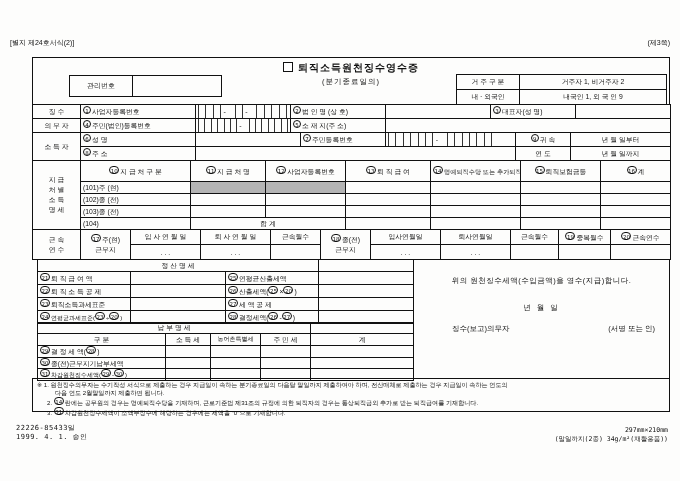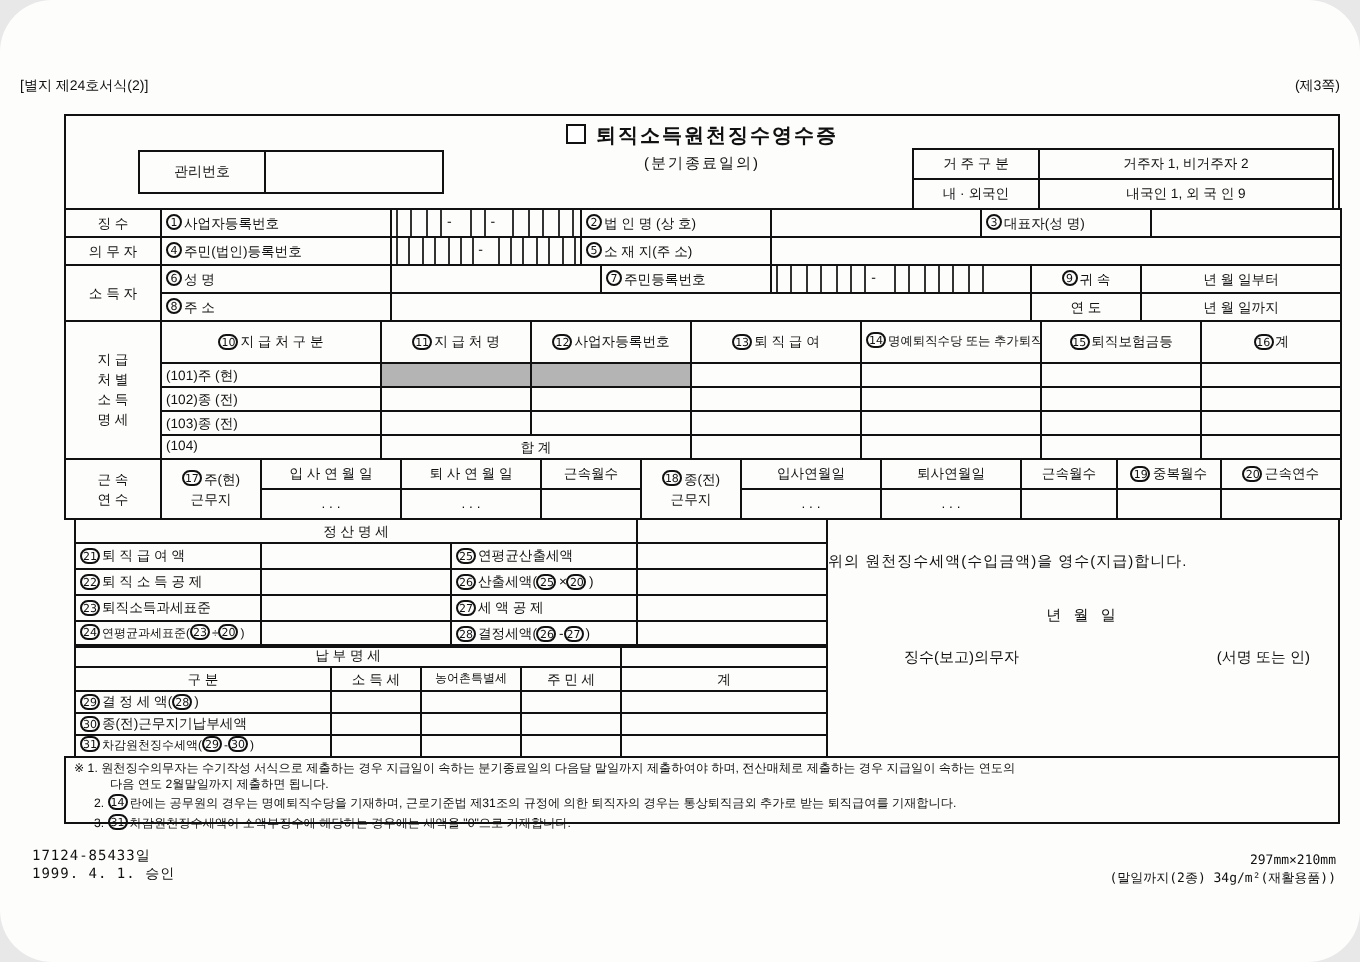--- a/index.html
+++ b/index.html
@@ -1,17 +1,17 @@
 <!DOCTYPE html>
 <html><head>
 <meta charset="utf-8">
 <style>
   html,body{margin:0;padding:0;background:#e8e8e8;}
   .page{position:relative;width:680px;height:481px;background:#fdfdfc;color:#111;
-        font-family:"Liberation Sans","DejaVu Sans",sans-serif;overflow:hidden;border-radius:26px;}
+        font-family:"Liberation Sans","DejaVu Sans",sans-serif;overflow:hidden;}
   
   .form-ref{position:absolute;left:10px;top:38px;font-size:7px;}
   .page-no{position:absolute;right:10px;top:38px;font-size:7px;}
   
   .title-band{position:absolute;left:32px;top:57px;width:638px;height:48px;border:1.4px solid #111;box-sizing:border-box;}
   .mgmt-box{position:absolute;left:36px;top:17px;display:flex;border:1px solid #111;height:20px;}
   .mgmt-box .mlabel{width:62px;border-right:1px solid #111;font-size:7px;display:flex;align-items:center;justify-content:center;}
   .mgmt-box .mval{width:88px;}
   .titles{position:absolute;left:0;right:0;top:3px;text-align:center;}
   .titles .t1{font-size:10px;font-weight:bold;letter-spacing:1px;}
@@ -38,21 +38,21 @@
   .digits{display:flex;align-items:stretch;height:13px;}
   .digits .db{width:6.4px;border-right:1px solid #333;border-left:none;}
   .digits .db:first-child{border-left:1px solid #333;}
   .digits .dash{width:7px;text-align:center;font-size:7px;line-height:13px;border:none;}
   .shade{background:#b4b4b4;}
   
   .zoneE{position:absolute;left:32px;top:259px;width:638px;height:120px;}
   table.inner{border-collapse:collapse;table-layout:fixed;position:absolute;}
   table.inner td{border:1px solid #111;font-size:6.8px;padding:0 2px;white-space:nowrap;overflow:hidden;box-sizing:border-box;}
   .receipt-box{position:absolute;left:381px;top:0;width:257px;height:120px;border:1px solid #111;box-sizing:border-box;font-size:7.5px;}
-  .receipt-box .line1{position:absolute;left:0;right:0;top:16px;text-align:left;letter-spacing:0.5px;}
+  .receipt-box .line1{position:absolute;left:0;right:0;top:16px;text-align:center;letter-spacing:0.5px;}
   .receipt-box .line2{position:absolute;left:0;right:0;top:43px;text-align:center;letter-spacing:2px;}
   .receipt-box .signer{position:absolute;left:38px;top:64px;}
   .receipt-box .signnote{position:absolute;right:14px;top:64px;}
   .receipt-box .recipient{position:absolute;left:0;right:0;top:90px;text-align:center;letter-spacing:3px;}
   
   .notes{position:absolute;left:32px;top:378px;width:638px;height:34px;border:1.2px solid #111;box-sizing:border-box;font-size:6.1px;line-height:8px;padding:2px 4px;}
   .notes .ind1{padding-left:18px;}
   .notes .ind2{padding-left:10px;}
   
   .foot-left{position:absolute;left:16px;top:424px;font-size:7px;font-family:"DejaVu Sans Mono",monospace;line-height:9px;letter-spacing:0.5px;}
@@ -408,21 +408,21 @@
   </div>
 
   <div class="notes">
     <div>※ 1. 원천징수의무자는 수기작성 서식으로 제출하는 경우 지급일이 속하는 분기종료일의 다음달 말일까지 제출하여야 하며, 전산매체로 제출하는 경우 지급일이 속하는 연도의</div>
     <div class="ind1">다음 연도 2월말일까지 제출하면 됩니다.</div>
     <div class="ind2">2. <span class="cn">14</span>란에는 공무원의 경우는 명예퇴직수당을 기재하며, 근로기준법 제31조의 규정에 의한 퇴직자의 경우는 통상퇴직금외 추가로 받는 퇴직급여를 기재합니다.</div>
     <div class="ind2">3. <span class="cn">31</span>차감원천징수세액이 소액부징수에 해당하는 경우에는 세액을 "0"으로 기재합니다.</div>
   </div>
 
   <div class="foot-left">
-    <div>17124-85433일</div>
+    <div>22226-85433일</div>
     <div>1999. 4. 1. 승인</div>
   </div>
   <div class="foot-right">
     <div>297mm×210mm</div>
     <div>(말일까지(2종) 34g/m²(재활용품))</div>
   </div>
 
 </div>
 
 </body></html>

